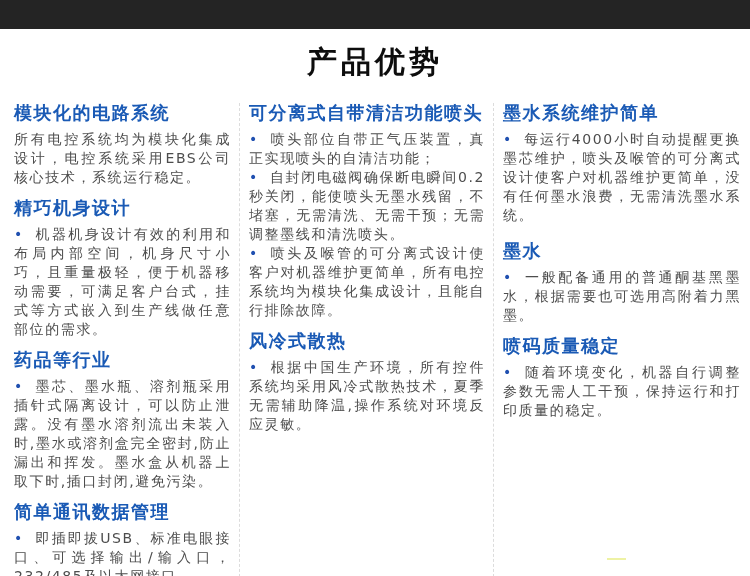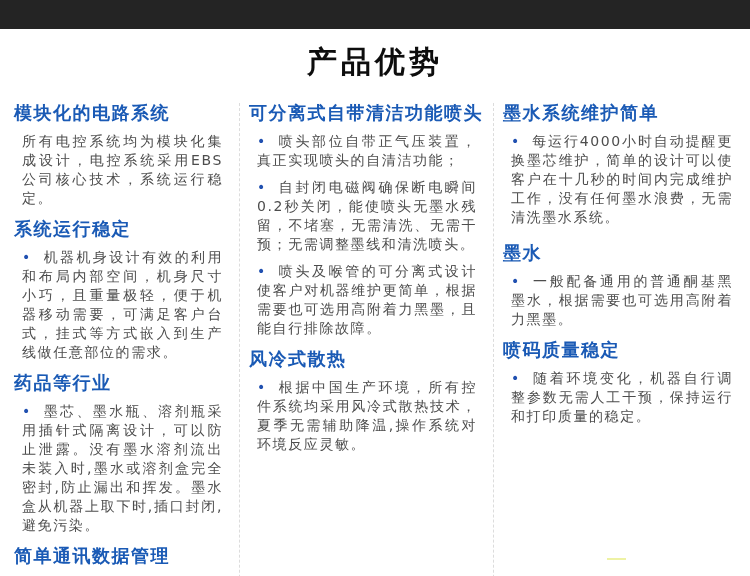--- a/index.html
+++ b/index.html
@@ -41,21 +41,21 @@
     margin: 0 0 6px 0;
     font-size: 18px;
     line-height: 21px;
     font-weight: 700;
     color: #1a5ab5;
     letter-spacing: 1.5px;
     font-family: Liberation Serif, serif;
   }
   .sec-heading.indent { text-indent: 10px; }
   .body-p {
-    margin: 8px;
+    margin: 0;
     font-size: 14px;
     line-height: 19px;
     color: #4d4d4d;
     letter-spacing: 1.6px;
     text-align: justify;
   }
   .bullet {
     color: #2050b0;
     margin-right: 11px;
   }
@@ -78,50 +78,50 @@
   <h1 class="page-title">产品优势</h1>
 
   <div class="content">
 
     <div class="col col-left">
       <div class="section">
         <h3 class="sec-heading">模块化的电路系统</h3>
         <p class="body-p"><span>所有电控系统均为模块化集成设计，电控系统采用EBS公司核心技术，系统运行稳定。</span></p>
       </div>
       <div class="section">
-        <h3 class="sec-heading">系统运行稳定</h3>
+        <h3 class="sec-heading">精巧机身设计</h3>
         <p class="body-p"><span class="bullet">•</span><span>机器机身设计有效的利用和布局内部空间，机身尺寸小巧，且重量极轻，便于机器移动需要，可满足客户台式，挂式等方式嵌入到生产线做任意部位的需求。</span></p>
       </div>
       <div class="section">
         <h3 class="sec-heading">药品等行业</h3>
         <p class="body-p"><span class="bullet">•</span><span>墨芯、墨水瓶、溶剂瓶采用插针式隔离设计，可以防止泄露。没有墨水溶剂流出未装入时,墨水或溶剂盒完全密封,防止漏出和挥发。墨水盒从机器上取下时,插口封闭,避免污染。</span></p>
       </div>
       <div class="section">
         <h3 class="sec-heading">简单通讯数据管理</h3>
         <p class="body-p"><span class="bullet">•</span><span>即插即拔USB、标准电眼接口、可选择输出/输入口，232/485及以太网接口。</span></p>
       </div>
     </div>
 
     <div class="col col-mid">
       <div class="section">
         <h3 class="sec-heading">可分离式自带清洁功能喷头</h3>
         <p class="body-p"><span class="bullet">•</span><span>喷头部位自带正气压装置，真正实现喷头的自清洁功能；</span></p>
         <p class="body-p"><span class="bullet">•</span><span>自封闭电磁阀确保断电瞬间0.2秒关闭，能使喷头无墨水残留，不堵塞，无需清洗、无需干预；无需调整墨线和清洗喷头。</span></p>
-        <p class="body-p"><span class="bullet">•</span><span>喷头及喉管的可分离式设计使客户对机器维护更简单，根据需要也可选用高附着力黑墨，且能自行排除故障。</span></p>
+        <p class="body-p"><span class="bullet">•</span><span>喷头及喉管的可分离式设计使客户对机器维护更简单，所有电控系统均为模块化集成设计，且能自行排除故障。</span></p>
       </div>
       <div class="section">
         <h3 class="sec-heading">风冷式散热</h3>
         <p class="body-p"><span class="bullet">•</span><span>根据中国生产环境，所有控件系统均采用风冷式散热技术，夏季无需辅助降温,操作系统对环境反应灵敏。</span></p>
       </div>
     </div>
 
     <div class="col col-right">
       <div class="section">
         <h3 class="sec-heading">墨水系统维护简单</h3>
-        <p class="body-p"><span class="bullet">•</span><span>每运行4000小时自动提醒更换墨芯维护，简单的设计可以使客户在十几秒的时间内完成维护工作，没有任何墨水浪费，无需清洗墨水系统。</span></p>
+        <p class="body-p"><span class="bullet">•</span><span>每运行4000小时自动提醒更换墨芯维护，喷头及喉管的可分离式设计使客户对机器维护更简单，没有任何墨水浪费，无需清洗墨水系统。</span></p>
       </div>
       <div class="section mt-lg">
         <h3 class="sec-heading">墨水</h3>
         <p class="body-p"><span class="bullet">•</span><span>一般配备通用的普通酮基黑墨水，根据需要也可选用高附着力黑墨。</span></p>
       </div>
       <div class="section">
         <h3 class="sec-heading">喷码质量稳定</h3>
         <p class="body-p"><span class="bullet">•</span><span>随着环境变化，机器自行调整参数无需人工干预，保持运行和打印质量的稳定。</span></p>
       </div>
       <div class="section">

